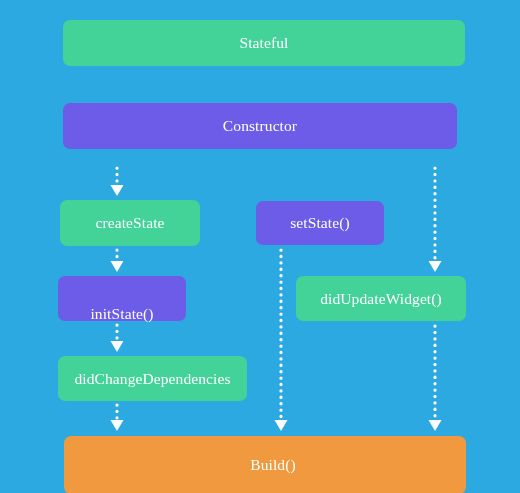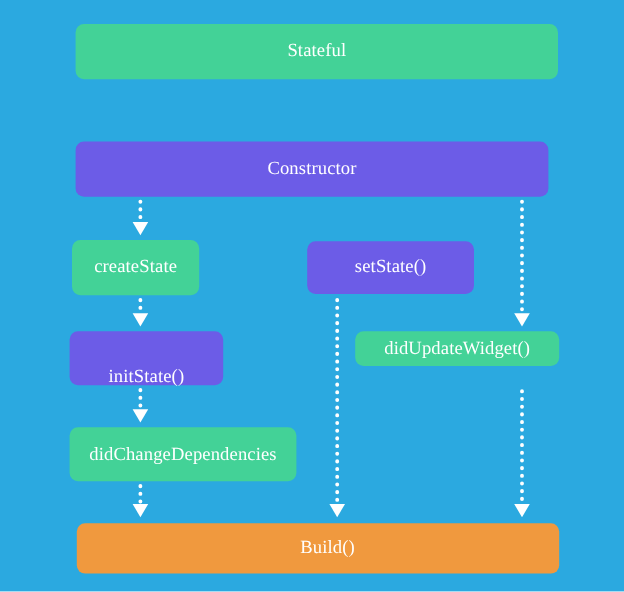--- a/index.html
+++ b/index.html
@@ -89,35 +89,35 @@
       <g>
         <line class="edge-line" x1="435" y1="326" x2="435" y2="420"></line>
         <path class="edge-head" d="M 428.5 420 L 441.5 420 L 435 431 Z"></path>
       </g>
     </svg>
 
   <div id="nodes">
       <div class="node green" style="left: 63px; top: 20px; width: 402px; height: 46px;">
         <span>Stateful</span>
       </div>
-      <div class="node purple" style="left: 63px; top: 118px; width: 394px; height: 46px;">
+      <div class="node purple" style="left: 63px; top: 103px; width: 394px; height: 46px;">
         <span>Constructor</span>
       </div>
-      <div class="node green" style="left: 60px; top: 200px; width: 106px; height: 46px;">
+      <div class="node green" style="left: 60px; top: 200px; width: 140px; height: 46px;">
         <span>createState</span>
       </div>
-      <div class="node purple" style="left: 256px; top: 201px; width: 139px; height: 44px; justify-content: center;">
+      <div class="node purple" style="left: 256px; top: 201px; width: 128px; height: 44px; justify-content: center;">
         <span>setState()</span>
       </div>
       <div class="node purple" style="left: 58px; top: 276px; width: 128px; height: 45px; align-items: flex-end;">
         <span>initState()</span>
       </div>
-      <div class="node green" style="left: 296px; top: 276px; width: 170px; height: 29px;">
+      <div class="node green" style="left: 296px; top: 276px; width: 170px; height: 45px;">
         <span>didUpdateWidget()</span>
       </div>
       <div class="node green" style="left: 58px; top: 356px; width: 189px; height: 45px;">
         <span>didChangeDependencies</span>
       </div>
-      <div class="node orange" style="left: 64px; top: 436px; width: 402px; height: 42px; padding-left: 16px;">
+      <div class="node orange" style="left: 64px; top: 436px; width: 402px; height: 58px; padding-left: 16px;">
         <span>Build()</span>
       </div>
     </div>
 </div>
 
 </body></html>

